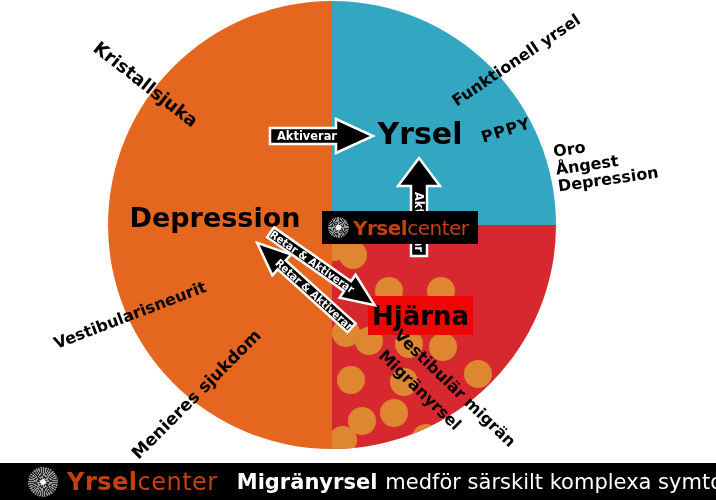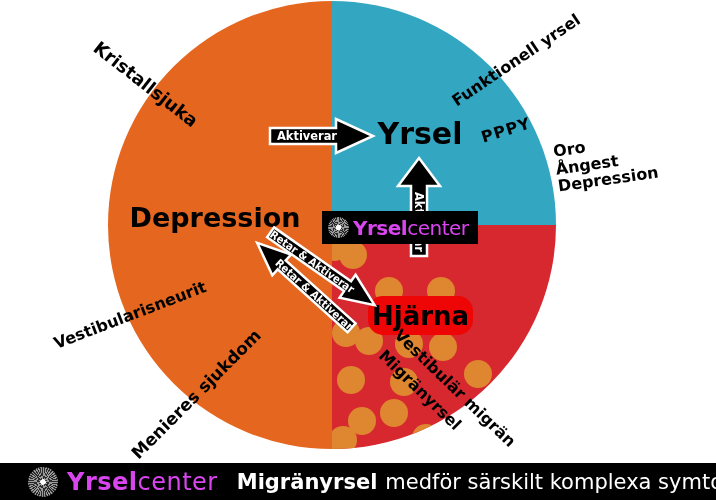--- a/index.html
+++ b/index.html
@@ -12,21 +12,21 @@
   .quad.orange{left:0;top:0;width:224px;height:448px;background:var(--orange);}
   .quad.teal{left:224px;top:0;width:224px;height:224px;background:var(--teal);}
   .quad.red{left:224px;top:224px;width:224px;height:224px;background:var(--red);overflow:hidden;}
   .dot{position:absolute;width:28px;height:28px;border-radius:50%;background:var(--dot);}
 
   
   .sector-title{position:absolute;font-weight:700;color:#000;white-space:nowrap;transform:translate(-50%,-50%);}
   #t-balansorgan{left:215px;top:217px;font-size:27px;}
   #t-psyke{left:420px;top:133px;font-size:30px;}
   #t-hjarna{left:368px;top:296px;width:105px;height:39px;transform:none;background:var(--hjarna_box);
-            display:flex;align-items:center;justify-content:center;font-size:26px;font-weight:700;color:#000;border-radius:15px;}
+            display:flex;align-items:center;justify-content:center;font-size:26px;font-weight:700;color:#000;}
 
   
   .olabel{position:absolute;font-weight:700;color:#000;white-space:nowrap;}
   #l-kristallsjuka{left:146px;top:84px;font-size:18px;transform:translate(-50%,-50%) rotate(38deg);}
   #l-funktionell{left:516px;top:60px;font-size:16px;transform:translate(-50%,-50%) rotate(-34deg);}
   #l-pppy{left:506px;top:130px;font-size:16px;letter-spacing:1px;transform:translate(-50%,-50%) rotate(-17deg);}
   #l-oro-block{left:552px;top:143px;font-size:16px;line-height:1.1;transform:rotate(-8deg);transform-origin:left top;}
   #l-vestibularisneurit{left:130px;top:315px;font-size:16px;transform:translate(-50%,-50%) rotate(-21deg);}
   #l-menieres{left:196px;top:394px;font-size:17px;transform:translate(-50%,-50%) rotate(-45deg);}
   #l-vestibular-migran{left:455px;top:388px;font-size:16px;transform:translate(-50%,-50%) rotate(44deg);}
@@ -44,21 +44,21 @@
   
   .starburst{border-radius:50%;flex:0 0 auto;
     background:
       radial-gradient(circle,#ffffff 0 2.5px,rgba(255,255,255,0) 3px),
       repeating-conic-gradient(#9a9a9a 0deg 5deg,#2b2b2b 5deg 10deg);}
 
   
   #badge{position:absolute;left:322px;top:211px;height:33px;background:#000;display:inline-flex;
          align-items:center;padding:0 9px 0 6px;z-index:6;}
   #badge .starburst{width:21px;height:21px;margin-right:4px;}
-  .brand{color:#d946ef;white-space:nowrap;}
+  .brand{color:#c2410c;white-space:nowrap;}
   #badge .brand{font-size:20px;letter-spacing:-0.5px;}
   .brand .b{font-weight:700;}
   .brand .l{font-weight:400;}
 
   
   #footer{position:absolute;left:0;top:463px;width:716px;height:37px;background:var(--bar_bg);
           display:flex;align-items:center;box-sizing:border-box;padding-left:28px;z-index:8;}
   #footer .starburst{width:30px;height:30px;margin-right:9px;}
   #footer .brand{font-size:24px;letter-spacing:0.5px;}
   #footer .message{color:#fff;font-size:21px;margin-left:19px;white-space:nowrap;}

